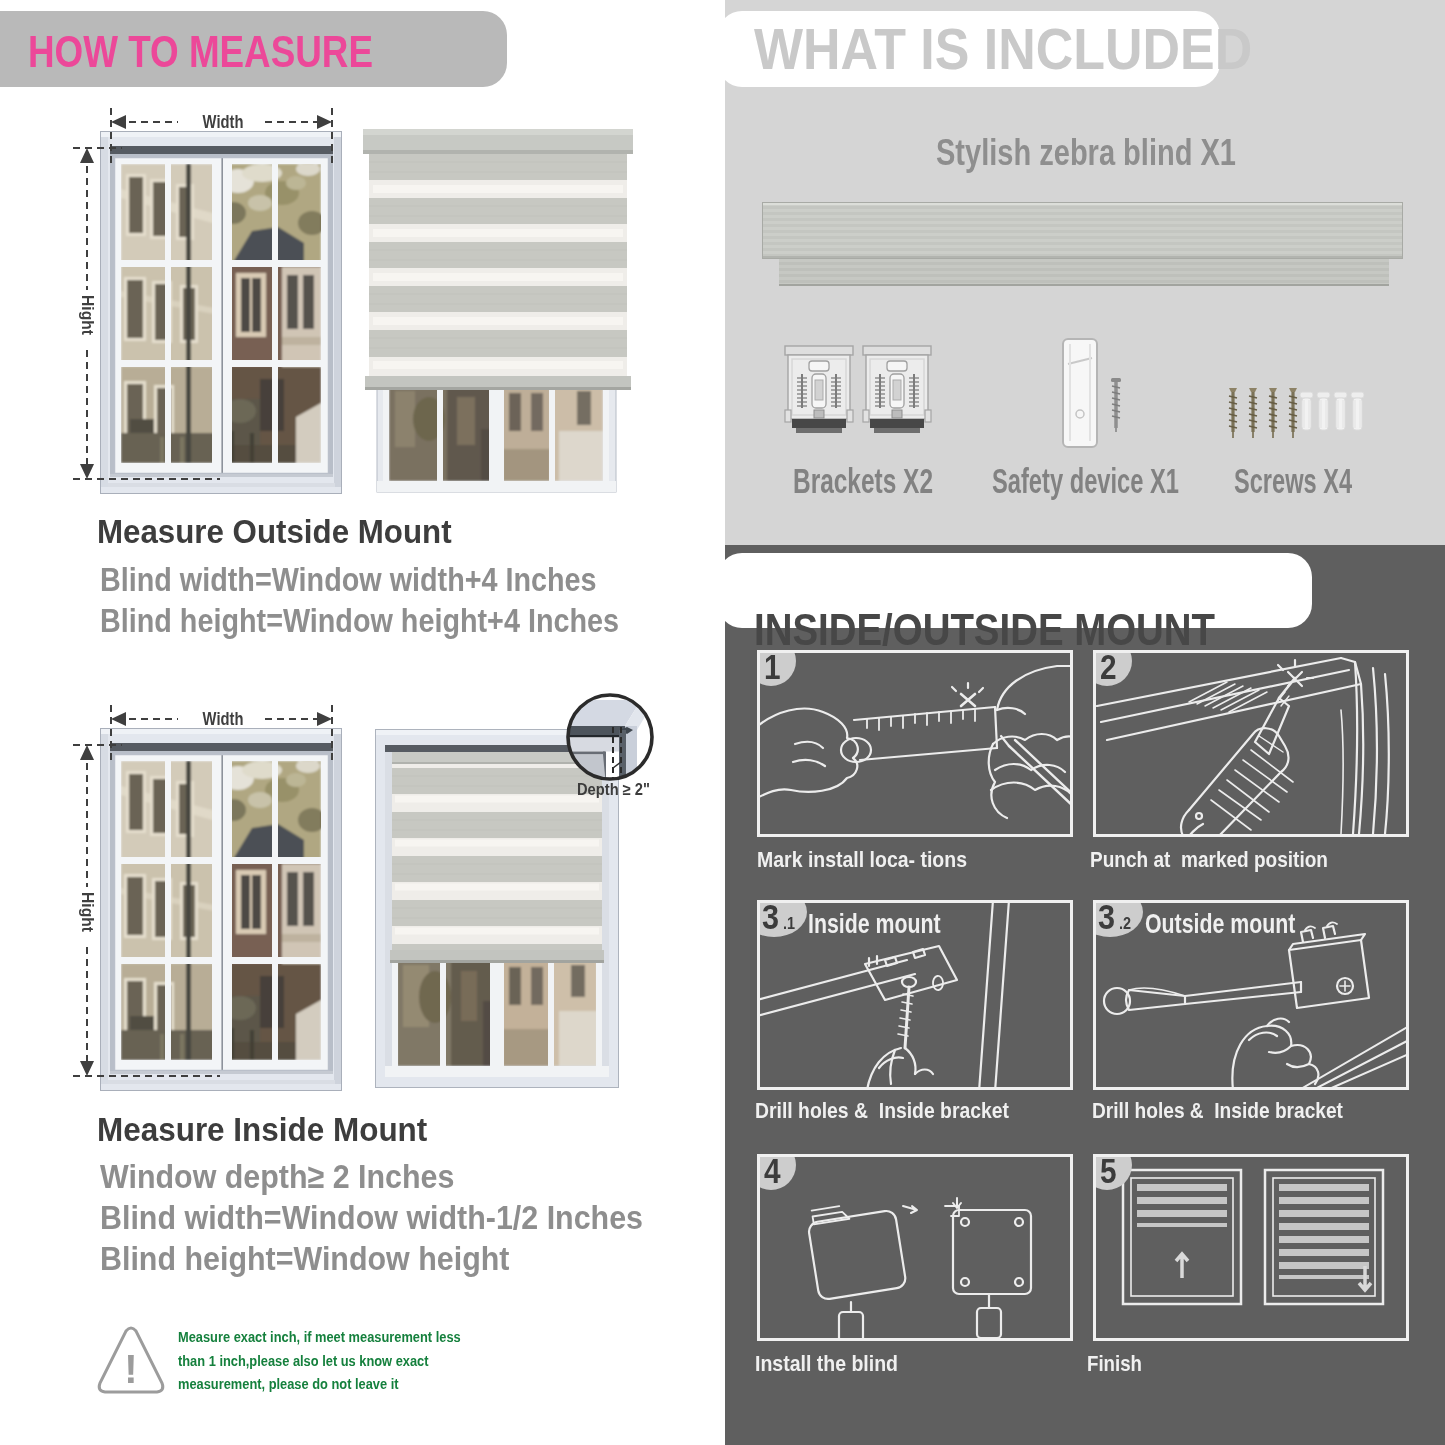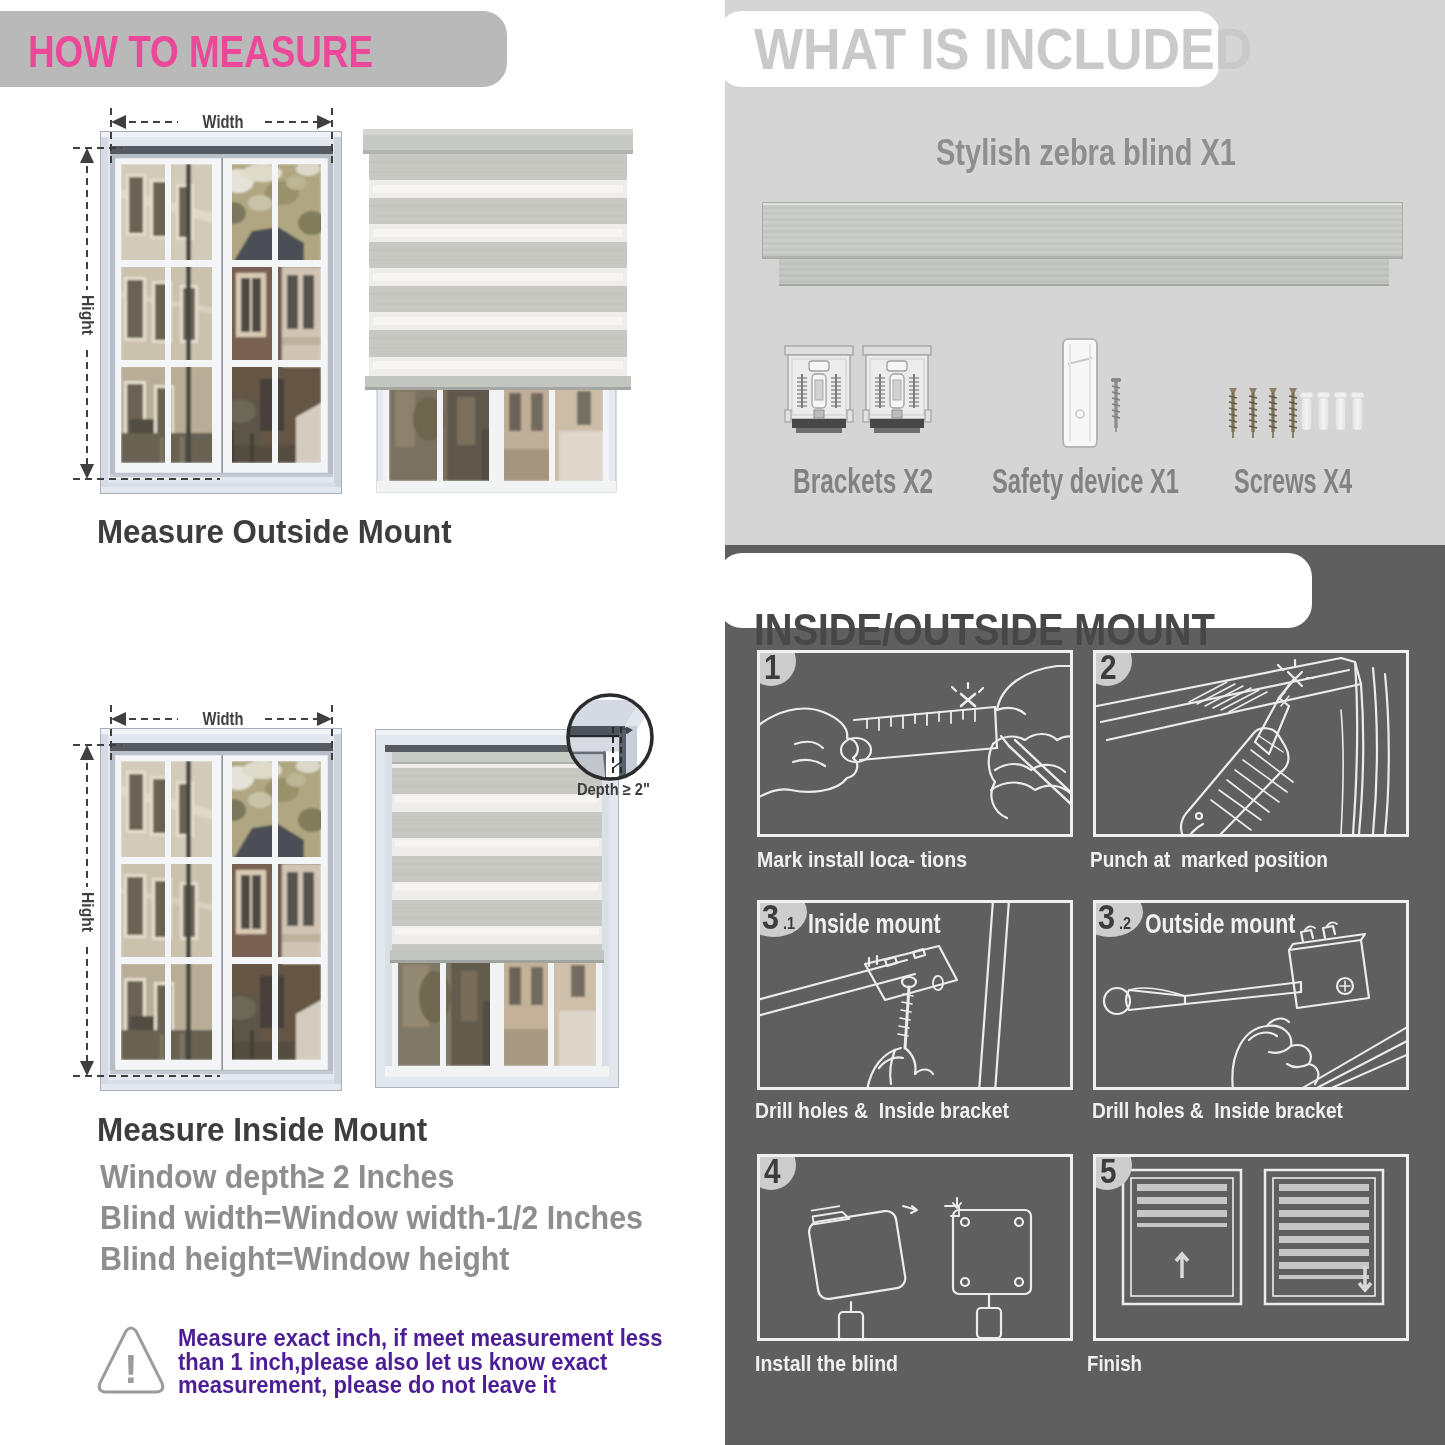--- a/index.html
+++ b/index.html
@@ -41,20 +41,21 @@
   <polygon points="51,22 66,15 66,29"></polygon>
   <polygon points="272,22 257,15 257,29"></polygon>
   <polygon points="27,48 20,63 34,63"></polygon>
   <polygon points="27,379 20,364 34,364"></polygon>
   <text font-size="18" font-weight="bold" text-anchor="middle" transform="translate(163,28) scale(0.82,1)">Width</text>
   <text font-size="17" font-weight="bold" text-anchor="middle" transform="translate(22,215) rotate(90) scale(0.92,1)">Hight</text>
  </g>
 </svg>
 
 <div class="abs bighead" id="t-h1" style="left:97px;top:510px;"><span class="cnd" style="transform: scaleX(0.92);">Measure Outside Mount</span></div>
+<div class="abs graybody" id="t-b1" style="left:100px;top:559px;"><span class="cnd" style="transform: scaleX(0.8458);">Blind width=Window width+4 Inches<br>Blind height=Window height+4 Inches</span></div>
 
 <svg class="abs" style="left:100px;top:728px;" width="242" height="363">
       <use href="#winphoto"></use>
     </svg>
 <svg class="abs" style="left:375px;top:729px;" width="244" height="359">
       <use href="#inwinpic"></use>
     </svg>
 
 <svg class="abs" style="left:60px;top:697px;" width="300" height="400">
  <g stroke="#3f3f3f" stroke-width="2" stroke-dasharray="7 5" fill="none">
@@ -106,21 +107,21 @@
 </svg>
 <div class="abs" id="t-depth" style="left:577px;top:781px;color:#3c3c3c;font-weight:bold;font-size:16px;"><span class="cnd" style="transform: scaleX(0.9184);">Depth ≥ 2"</span></div>
 
 <div class="abs bighead" id="t-h2" style="left:97px;top:1108px;"><span class="cnd" style="transform: scaleX(0.925);">Measure Inside Mount</span></div>
 <div class="abs graybody" id="t-b2" style="left:100px;top:1156px;"><span class="cnd" style="transform: scaleX(0.8946);">Window depth≥ 2 Inches<br>Blind width=Window width-1/2 Inches<br>Blind height=Window height</span></div>
 
 <svg class="abs" style="left:92px;top:1322px;" width="80" height="80" fill="none">
  <path d="M34,9 Q39,3 44,9 L70,61 Q73,69 65,70 L13,70 Q5,69 8,61 Z" stroke="#9c9c9c" stroke-width="3"></path>
  <text x="39" y="61" fill="#9c9c9c" font-size="40" font-weight="bold" text-anchor="middle">!</text>
 </svg>
-<div class="abs" id="t-warn" style="left:178px;top:1326px;color:#4c1d95;font-weight:bold;font-size:24px;line-height:23.5px;"><span class="cnd" style="transform: scaleX(0.9173);">Measure exact inch, if meet measurement less<br>than 1 inch,please also let us know exact<br>measurement, please do not leave it</span></div>
+<div class="abs" id="t-warn" style="left:178px;top:1326px;color:#15803d;font-weight:bold;font-size:14px;line-height:23.5px;"><span class="cnd" style="transform: scaleX(0.9173);">Measure exact inch, if meet measurement less<br>than 1 inch,please also let us know exact<br>measurement, please do not leave it</span></div>
 
 <div class="abs" style="left:725px;top:0;width:720px;height:545px;background:#d5d5d5;"></div>
 <div class="abs" style="left:718px;top:11px;width:502px;height:76px;background:#fff;border-radius:24px;"></div>
 <div class="abs" id="t-what" style="left:754px;top:23px;color:#c9c9c9;font-weight:bold;font-size:58px;line-height:52px;"><span class="cnd" style="transform: scaleX(0.8956);">WHAT IS INCLUDED</span></div>
 <div class="abs" id="t-stylish" style="left:936px;top:132px;color:#8e8e8e;font-weight:bold;font-size:36px;"><span class="cnd" style="transform: scaleX(0.8062);">Stylish zebra blind X1</span></div>
 
 <div class="abs" style="left:762px;top:202px;width:641px;height:57px;background:repeating-linear-gradient(180deg,#ccceC9 0 3px,#c4c6c1 3px 6px),linear-gradient(#d2d4cf,#c2c4bf);border:1px solid #a8aaa5;box-sizing:border-box;box-shadow:inset 0 2px 0 #dcded9, inset 0 -2px 0 #b2b4af;"></div>
 <div class="abs" style="left:779px;top:259px;width:610px;height:27px;background:repeating-linear-gradient(180deg,#c6c8c3 0 3px,#bec0bb 3px 6px);border-bottom:2px solid #a2a49f;box-sizing:border-box;"></div>
 
 <svg class="abs" style="left:784px;top:344px;" width="70" height="96">

